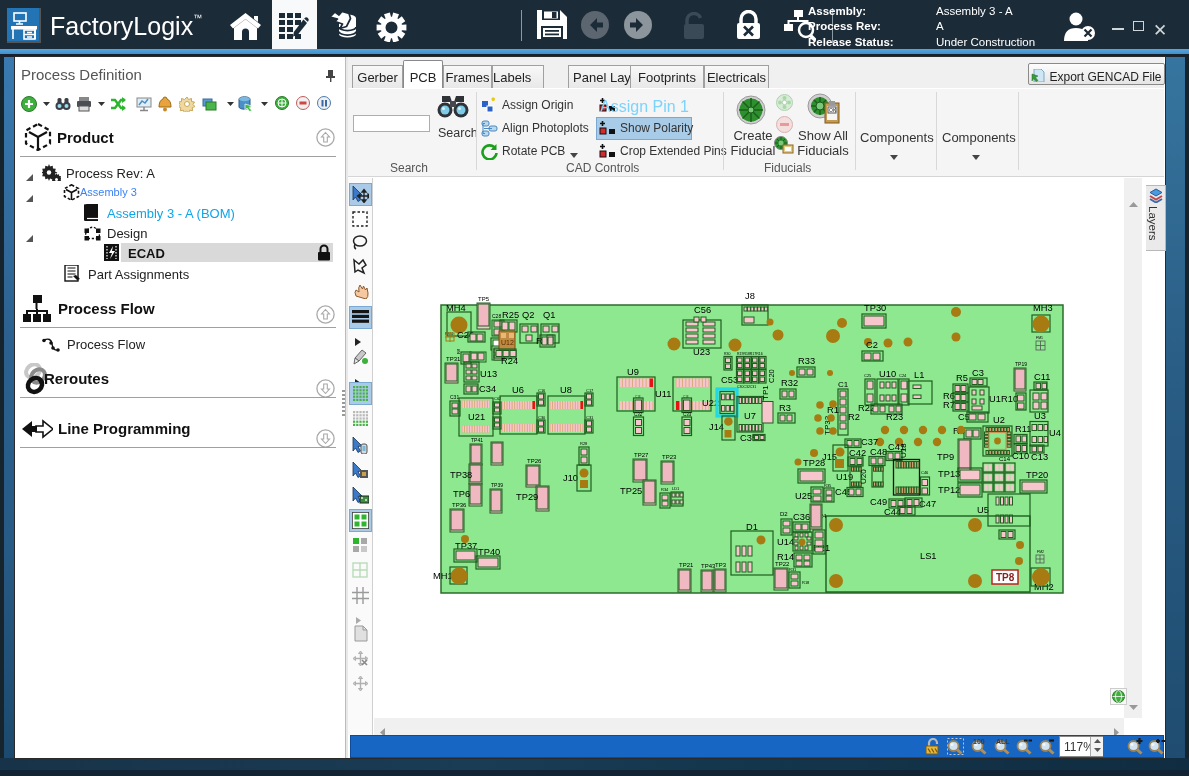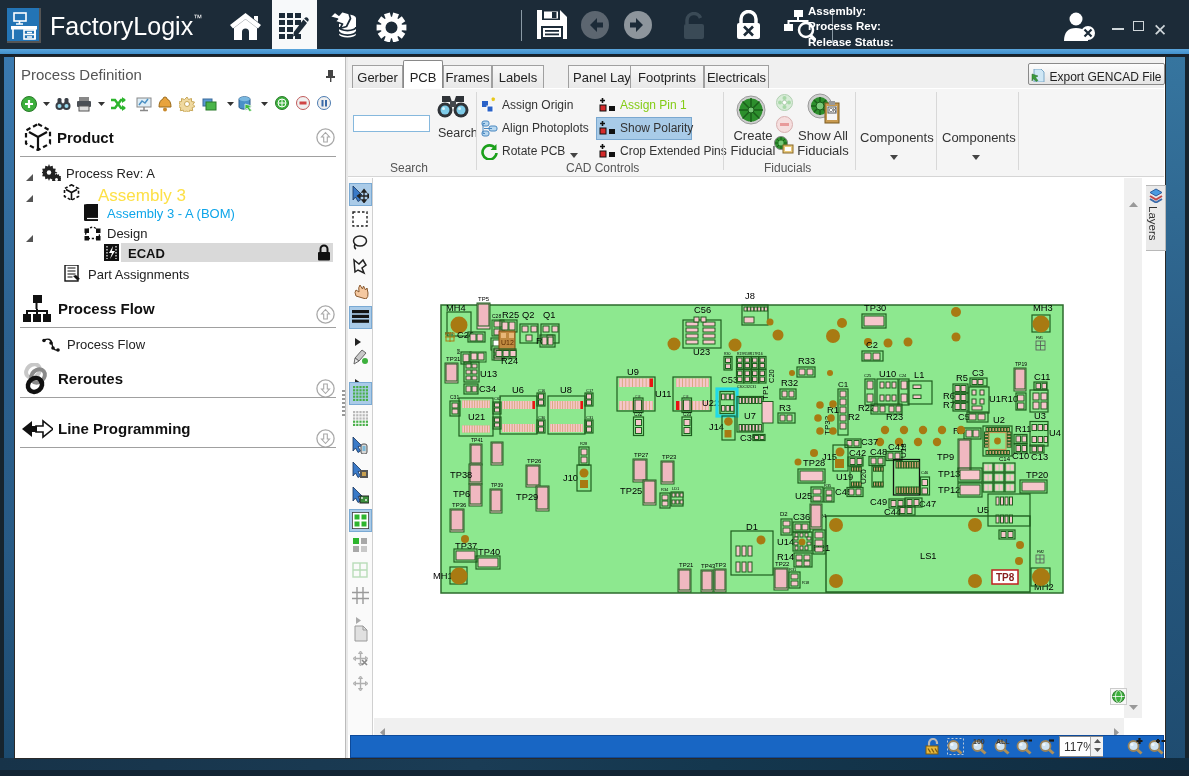--- a/index.html
+++ b/index.html
@@ -89,20 +89,25 @@
 <path d="M14 7 v4 M4.5 14 v-3 h19 v3 M23.5 14 v-3" stroke="#fff" stroke-width="2" fill="none"></path>
 <circle cx="22" cy="20" r="7" fill="none" stroke="#fff" stroke-width="2.5"></circle>
 <path d="M26.5 25.5 l5 5" stroke="#fff" stroke-width="3.5"></path>
 </g>
       </svg></div>
 <div class="abs" style="left:832px;top:8px;width:1px;height:35px;background:#8a9aa5"></div>
 <div class="abs" style="left:808px;top:4px;color:#fff;font-size:11.5px;line-height:15.3px">
 <div><span style="font-weight:700">Assembly:</span></div>
 <div><span style="font-weight:700">Process Rev:</span></div>
 <div><span style="font-weight:700">Release Status:</span></div>
+</div>
+<div class="abs" style="left:936px;top:4px;color:#fff;font-size:11.5px;line-height:15.3px">
+<div>Assembly 3 - A</div>
+      <div>A</div>
+      <div>Under Construction</div>
 </div>
 <div class="abs" style="left:1063px;top:12px"><svg width="33" height="29" viewBox="0 0 33 29" style="">
         <g fill="#fff">
 <circle cx="13" cy="7" r="6.5"></circle>
           <path d="M1 29 q0 -13 12 -13 q12 0 12 13 Z"></path>
 <circle cx="25" cy="21" r="7" fill="#fff"></circle>
           <path d="M21.5 17.5 l7 7 M28.5 17.5 l-7 7" stroke="#1c2b38" stroke-width="2.2"></path>
 </g>
       </svg></div>
 <div class="abs" style="left:1112px;top:28px;width:12px;height:2px;background:#cfd6da"></div>
@@ -229,21 +234,21 @@
 <div class="abs" style="left:66px;top:166px;font-size:13px;color:#222">Process Rev: A</div>
 <div class="abs" style="left:26px;top:189px"><svg width="8" height="8" viewBox="0 0 8 8" style="">
         <path d="M7 0 v7 h-7 Z" fill="#555"></path>
       </svg></div>
 <div class="abs" style="left:63px;top:184px"><svg width="17" height="17" viewBox="0 0 17 17" style="">
         <g fill="none" stroke="#111" stroke-width="1.6" stroke-dasharray="3 2">
           <path d="M8.5 .8 l7 3.8 v7.8 l-7 3.8 -7 -3.8 v-7.8 Z"></path>
         </g>
         <path d="M3 5.5 l5.5 3 5.5 -3 M8.5 8.5 v7.5" stroke="#111" stroke-width="1.6" fill="none"></path>
       </svg></div>
-<div class="abs" style="left:98px;top:186px;font-size:17px;color:#fde047">Assembly 3</div>
+<div class="abs" style="left:80px;top:186px;font-size:11px;color:#3b82f6">Assembly 3</div>
 <div class="abs" style="left:84px;top:204px"><svg width="16" height="17" viewBox="0 0 16 17" style="">
         <path d="M3 0 h11 v17 h-11 a2.5 2.5 0 0 1 0 -17 Z" fill="#111"></path>
         <path d="M3 14.5 h11" stroke="#fff" stroke-width="1.2"></path>
       </svg></div>
 <div class="abs" style="left:107px;top:206px;font-size:13px;color:#0ea5e9">Assembly 3 - A (BOM)</div>
 <div class="abs" style="left:26px;top:229px"><svg width="8" height="8" viewBox="0 0 8 8" style="">
         <path d="M7 0 v7 h-7 Z" fill="#555"></path>
       </svg></div>
 <div class="abs" style="left:84px;top:224px"><svg width="17" height="17" viewBox="0 0 17 17" style="">
         <g stroke="#111" stroke-width="1.3" fill="none" stroke-dasharray="2.2 1.8">
@@ -300,21 +305,21 @@
       </svg></div>
 <div class="abs" style="left:67px;top:337px;font-size:13px;color:#222">Process Flow</div>
 <div class="abs" style="left:23px;top:363px"><svg width="28" height="32" viewBox="0 0 28 32" style="">
         <g fill="none">
           <ellipse cx="10" cy="8" rx="7.5" ry="6" stroke="#c8c8c8" stroke-width="4" transform="rotate(-40 10 8)"></ellipse>
           <ellipse cx="15" cy="13" rx="7.5" ry="6" stroke="#8a8a8a" stroke-width="4" transform="rotate(-40 15 13)"></ellipse>
           <ellipse cx="12" cy="22" rx="7.5" ry="6.5" stroke="#111" stroke-width="4.5" transform="rotate(-40 12 22)"></ellipse>
         </g>
         <path d="M15 17 l6 1 -3 5 Z" fill="#111"></path>
       </svg></div>
-<div class="abs" style="left:58px;top:370px;font-size:15px;font-weight:700;color:#111">Reroutes</div>
+<div class="abs" style="left:44px;top:370px;font-size:15px;font-weight:700;color:#111">Reroutes</div>
 <div class="abs" style="left:316px;top:375px;transform:rotate(180deg);"><svg width="19" height="19" viewBox="0 0 19 19" style="">
         <circle cx="9.5" cy="9.5" r="8.6" fill="none" stroke="#a8a8a8" stroke-width="1.3"></circle>
         <path d="M9.5 4.5 l4 4.5 h-2.2 v5 h-3.6 v-5 h-2.2 Z" fill="none" stroke="#a8a8a8" stroke-width="1.1"></path>
       </svg></div>
 <div class="abs" style="left:20px;top:397px;width:316px;height:1px;background:#a0a0a0"></div>
 <div class="abs" style="left:22px;top:418px"><svg width="31" height="22" viewBox="0 0 31 22" style="">
         <path d="M0 11 l10 -8 v5 h5 v6 h-5 v5 Z" fill="#111"></path>
         <path d="M31 11 l-10 -8 v5 h-7 v6 h7 v5 Z" fill="none" stroke="#111" stroke-width="1.6"></path>
       </svg></div>
 <div class="abs" style="left:58px;top:420px;font-size:15px;font-weight:700;color:#111">Line Programming</div>
@@ -322,21 +327,21 @@
         <circle cx="9.5" cy="9.5" r="8.6" fill="none" stroke="#a8a8a8" stroke-width="1.3"></circle>
         <path d="M9.5 4.5 l4 4.5 h-2.2 v5 h-3.6 v-5 h-2.2 Z" fill="none" stroke="#a8a8a8" stroke-width="1.1"></path>
       </svg></div>
 <div class="abs" style="left:20px;top:447px;width:316px;height:1px;background:#a0a0a0"></div>
 <div class="abs" style="left:345px;top:57px;width:3px;height:701px;background:#e8e8e8;border-left:1px solid #bbb"></div>
 <div class="abs" style="left:342px;top:390px;width:3px;height:26px;background:repeating-linear-gradient(#999 0 2px,#fff 2px 4px)"></div>
 <div class="abs" style="left:348px;top:57px;width:816px;height:31px;background:#f0f0f0"></div>
 <div class="abs" style="left:352px;top:65px;width:51px;height:23px;background:linear-gradient(#f8f8f8,#e8e8e8);border:1px solid #a0a0a0;border-bottom:none;text-align:center;font-size:13px;color:#222;padding-top:4px">Gerber</div>
 <div class="abs" style="left:403px;top:60px;width:40px;height:28px;background:#fff;border:1px solid #898989;border-bottom:none;border-radius:2px 2px 0 0;text-align:center;font-size:13px;color:#222;padding-top:9px;z-index:3">PCB</div>
 <div class="abs" style="left:443px;top:65px;width:49px;height:23px;background:linear-gradient(#f8f8f8,#e8e8e8);border:1px solid #a0a0a0;border-bottom:none;text-align:center;font-size:13px;color:#222;padding-top:4px">Frames</div>
-<div class="abs" style="left:492px;top:65px;width:52px;height:23px;background:linear-gradient(#f8f8f8,#e8e8e8);border:1px solid #a0a0a0;border-bottom:none;text-align:center;font-size:13px;color:#222;padding-top:4px">Labels</div>
+<div class="abs" style="left:492px;top:65px;width:52px;height:23px;background:linear-gradient(#f8f8f8,#e8e8e8);border:1px solid #a0a0a0;border-bottom:none;font-size:13px;color:#222;padding-top:4px">Labels</div>
 <div class="abs" style="left:568px;top:65px;width:86px;height:23px;background:linear-gradient(#f8f8f8,#e8e8e8);border:1px solid #a0a0a0;border-bottom:none;text-align:center;font-size:13px;color:#222;padding-top:4px">Panel Layout</div>
 <div class="abs" style="left:630px;top:65px;width:74px;height:23px;background:linear-gradient(#f8f8f8,#e8e8e8);border:1px solid #a0a0a0;border-bottom:none;text-align:center;font-size:13px;color:#222;padding-top:4px">Footprints</div>
 <div class="abs" style="left:704px;top:65px;width:65px;height:23px;background:linear-gradient(#f8f8f8,#e8e8e8);border:1px solid #a0a0a0;border-bottom:none;text-align:center;font-size:13px;color:#222;padding-top:4px">Electricals</div>
 <div class="abs" style="left:1028px;top:63px;width:137px;height:22px;background:linear-gradient(#fdfdfd,#e4e4e4);border:1px solid #8a8a8a;border-radius:2px;font-size:12px;color:#222;text-align:center;padding-top:4px">
 <span style="position:relative;top:1px;margin-right:4px"><svg width="14" height="13" viewBox="0 0 14 13" style="">
           <path d="M3 0 h7 l3 3 v10 h-10 Z" fill="#cfe7f5" stroke="#7aa8c8"></path>
           <path d="M1 5 l6 2 -2.5 1.5 2.5 3 -2 1 -2.5 -3 -1.5 2.5 Z" fill="#3a9a3a" stroke="#2a6a2a" stroke-width="0.5"></path>
         </svg></span>Export GENCAD File</div>
 <div class="abs" style="left:348px;top:88px;width:816px;height:89px;background:#f5f5f5;border-bottom:1px solid #d5d5d5"></div>
 <div class="abs" style="left:349px;top:88px;width:815px;height:1px;background:#fff"></div>
@@ -376,21 +381,21 @@
       </svg></div>
 <div class="abs" style="left:502px;top:144px;font-size:12px;color:#333;white-space:nowrap">Rotate PCB</div>
 <div class="abs" style="left:570px;top:145px"><svg width="9" height="6" viewBox="0 0 9 6" style="">
         <path d="M0 0 h8 l-4 5 Z" fill="#444"></path>
       </svg></div>
 <div class="abs" style="left:599px;top:97px"><svg width="17" height="17" viewBox="0 0 17 17" style="">
         <path d="M3.5 1 v5 M1 3.5 h5" stroke="#111" stroke-width="1.6"></path>
         <rect x="1" y="8" width="6" height="6" fill="#d42a2a" stroke="#111"></rect>
         <rect x="10" y="9" width="6" height="5" fill="#111"></rect>
       </svg></div>
-<div class="abs" style="left:620px;top:98px;font-size:12px;color:#84cc16;white-space:nowrap">Assign Pin 1</div>
+<div class="abs" style="left:600px;top:98px;font-size:16px;color:#7dd3fc;white-space:nowrap">Assign Pin 1</div>
 <div class="abs" style="left:596px;top:117px;width:96px;height:23px;background:#a8cbe8;border:1px solid #7aa8d0"></div>
 <div class="abs" style="left:599px;top:120px"><svg width="17" height="17" viewBox="0 0 17 17" style="">
         <path d="M3.5 1 v5 M1 3.5 h5" stroke="#111" stroke-width="1.6"></path>
         <rect x="1" y="8" width="6" height="6" fill="#d42a2a" stroke="#111"></rect>
         <rect x="10" y="9" width="6" height="5" fill="#111"></rect>
       </svg></div>
 <div class="abs" style="left:620px;top:121px;font-size:12px;color:#333;white-space:nowrap">Show Polarity</div>
 <div class="abs" style="left:599px;top:143px"><svg width="17" height="17" viewBox="0 0 17 17" style="">
         <path d="M3.5 1 v5 M1 3.5 h5" stroke="#111" stroke-width="1.6"></path>
         <rect x="1" y="8" width="6" height="6" fill="#d42a2a" stroke="#111"></rect>

